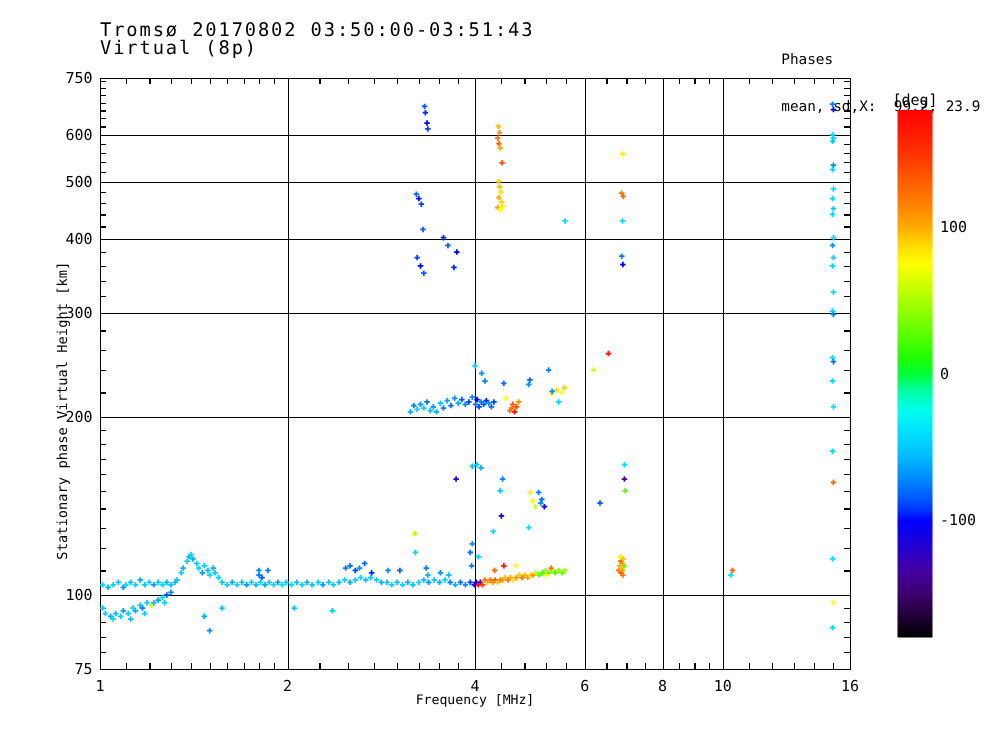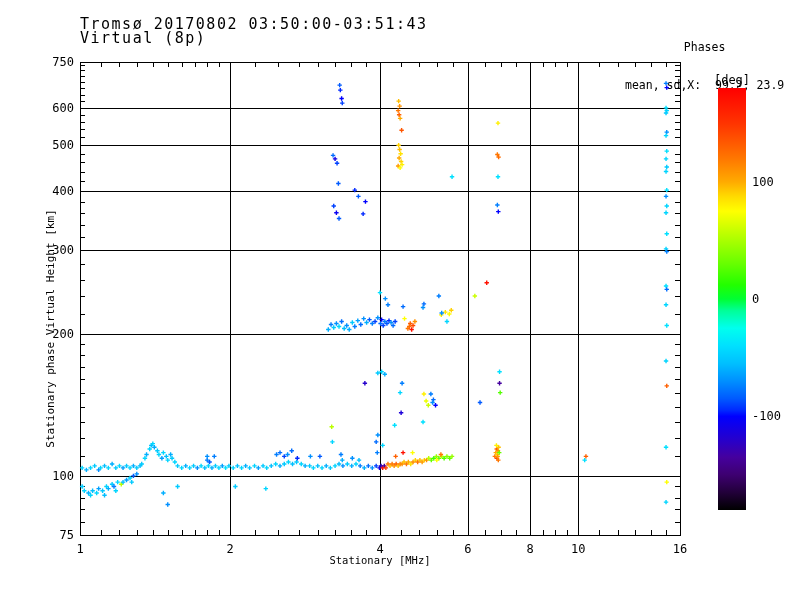--- a/index.html
+++ b/index.html
@@ -1,40 +1,40 @@
 <!DOCTYPE html>
 <html><head>
 <meta charset="utf-8">
 <style>
   html,body{margin:0;padding:0;background:#ffffff;}
   .screen{position:relative;width:800px;height:600px;background:#ffffff;overflow:hidden;
           font-family:"DejaVu Sans Mono","Liberation Mono",monospace;color:#000;}
   .title-block{position:absolute;left:80px;width:700px;top:17px;text-align:left;
                font-size:15px;letter-spacing:1.5px;line-height:14px;white-space:pre;}
   .stats-block{position:absolute;left:625px;top:16px;font-size:11.5px;line-height:12.5px;white-space:pre;}
-  .stats-header{text-align:center;}
+  .stats-header{}
   .xlabel{position:absolute;left:80px;width:600px;top:554px;text-align:center;font-size:10.5px;white-space:pre;}
   .ylabel{position:absolute;left:-100px;top:322px;width:300px;text-align:center;
           font-size:11px;transform:rotate(-90deg);transform-origin:center;white-space:pre;}
   svg{position:absolute;left:0;top:0;}
   svg text{font-family:"DejaVu Sans Mono","Liberation Mono",monospace;fill:#000;}
 </style>
 </head>
 <body>
 
 <div class="screen">
   <div class="title-block"><div>Tromsø 20170802 03:50:00-03:51:43</div><div>Virtual (8p)</div></div>
 
   <div class="stats-block">
     <div class="stats-header">Phases</div>
     <div>mean, sd,X:  99.2, 23.9</div>
   </div>
 
   <div class="ylabel">Stationary phase Virtual Height [km]</div>
-  <div class="xlabel">Stationary [MHz]</div>
+  <div class="xlabel">Frequency [MHz]</div>
 
   <svg id="plot" width="800" height="600">
       <g stroke="#000" stroke-width="1" shape-rendering="crispEdges">
         <line x1="230.5" x2="230.5" y1="62" y2="535"></line>
         <line x1="380.5" x2="380.5" y1="62" y2="535"></line>
         <line x1="468.2443751081734" x2="468.2443751081734" y1="62" y2="535"></line>
         <line x1="530.5" x2="530.5" y1="62" y2="535"></line>
         <line x1="578.7892142331043" x2="578.7892142331043" y1="62" y2="535"></line>
         <line x1="80" x2="680" y1="476.4039775842741" y2="476.4039775842741"></line>
         <line x1="80" x2="680" y1="334.016789635211" y2="334.016789635211"></line>

